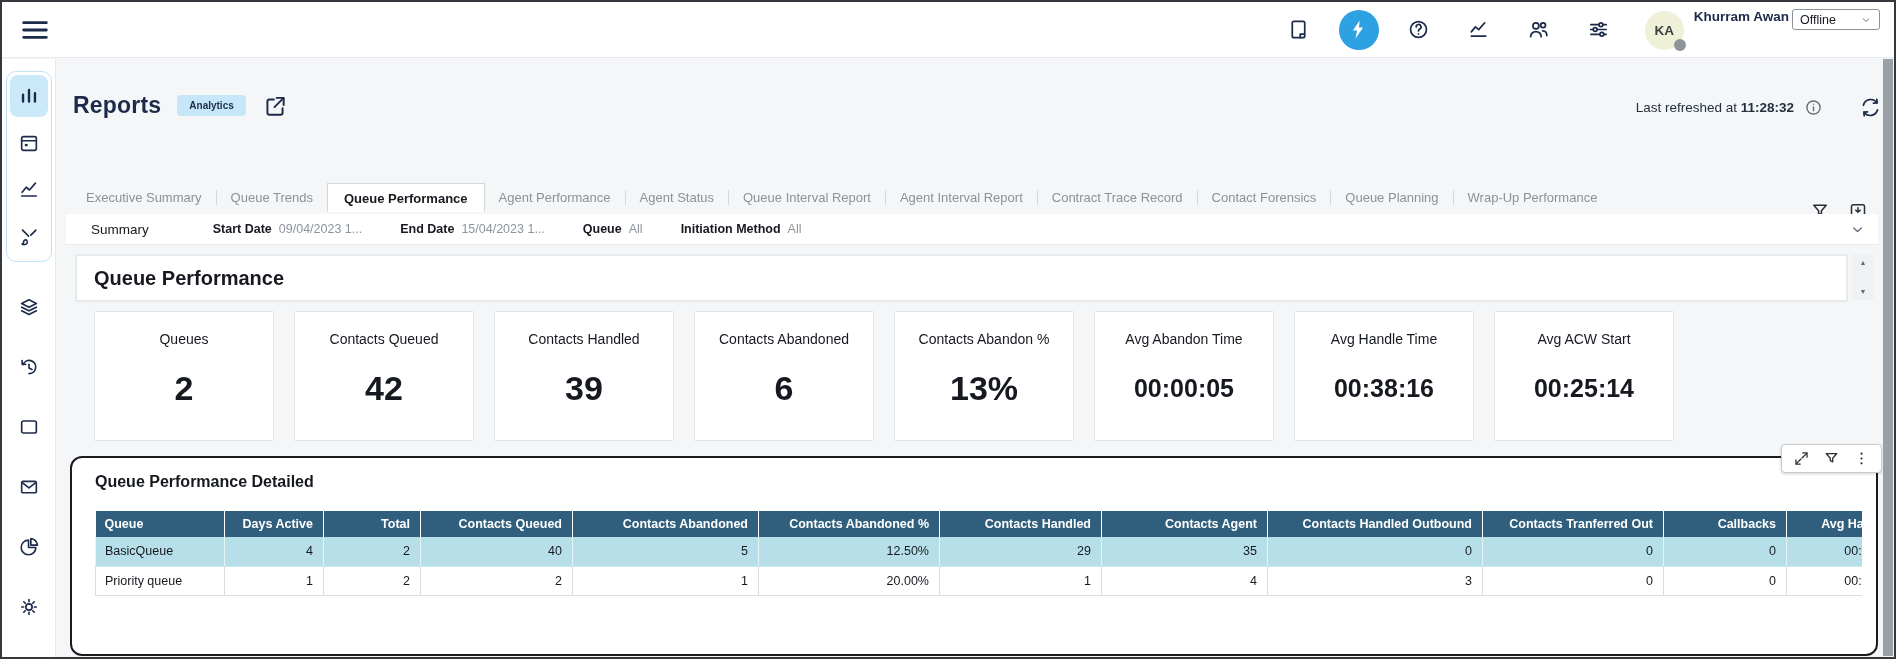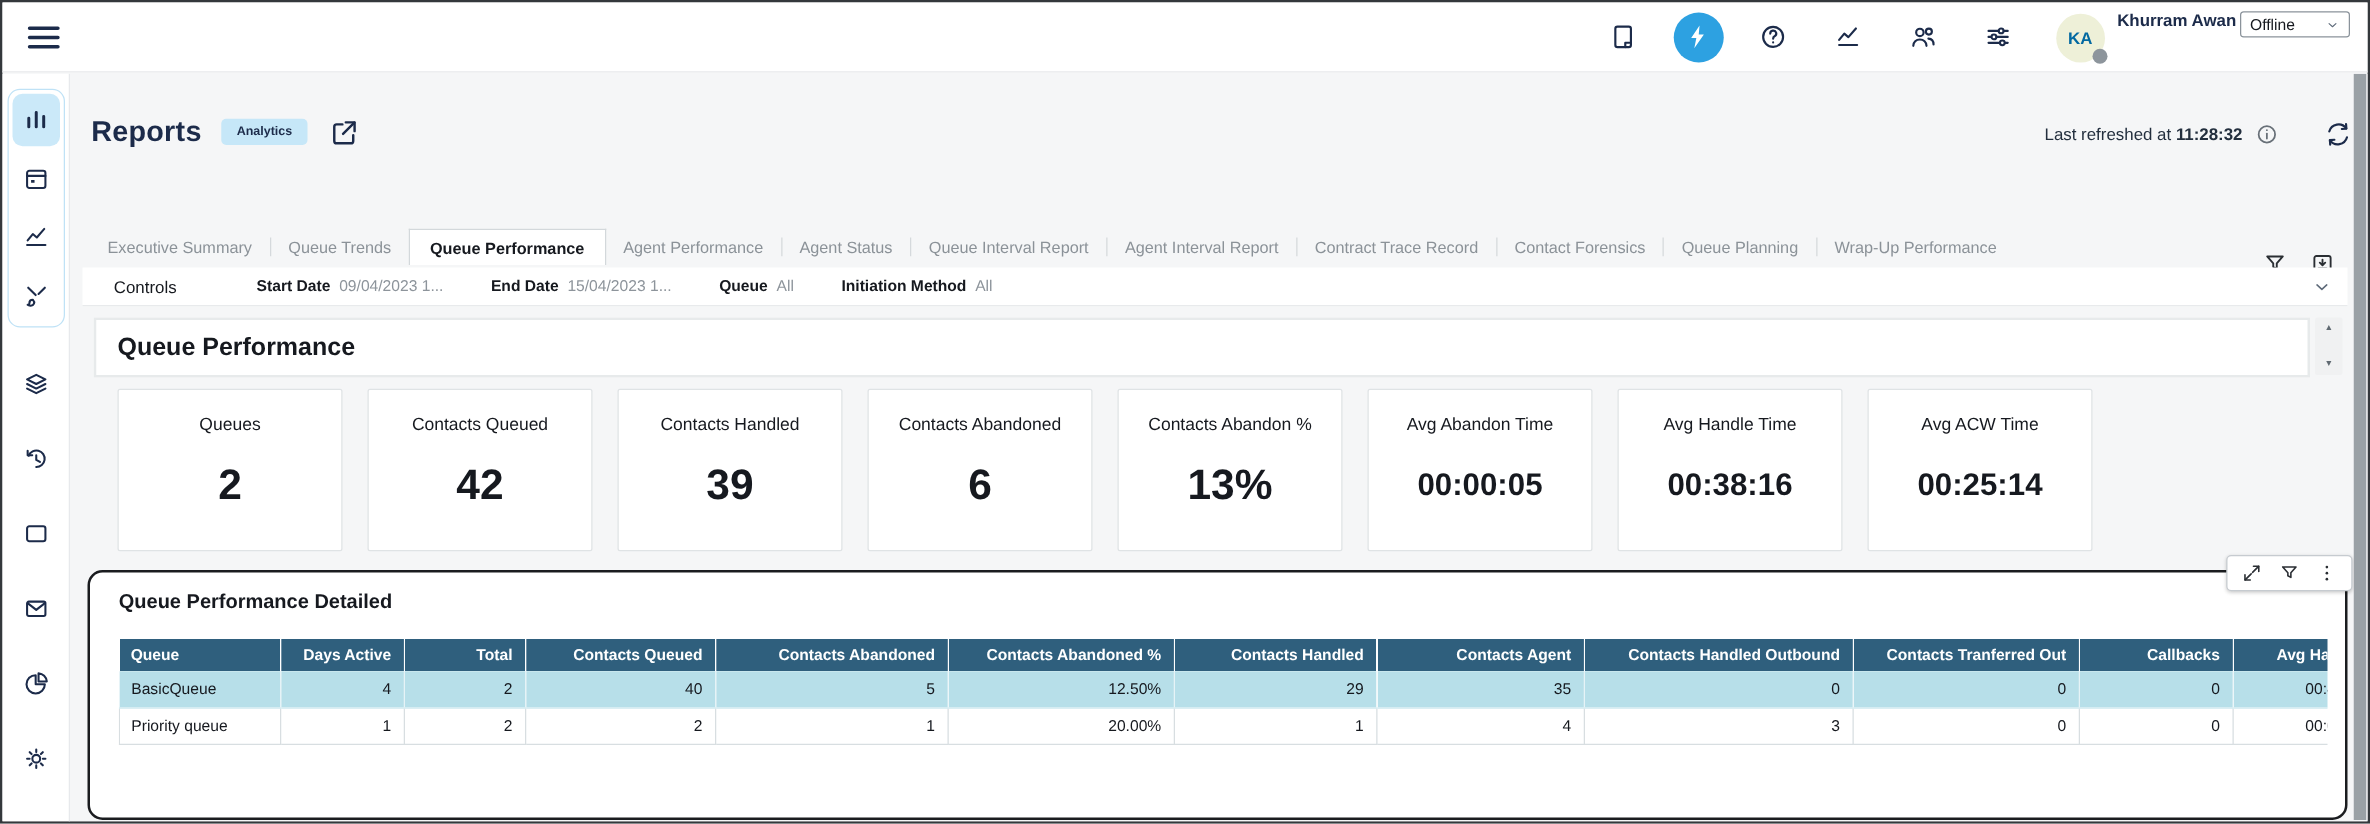--- a/index.html
+++ b/index.html
@@ -16,21 +16,21 @@
   .hamburger { margin-left: 16px; width: 34px; height: 34px; border: none; background: transparent;
                color: #1c2b4a; cursor: pointer; display: grid; place-items: center; }
   .topbar-right { position: absolute; right: 14px; top: 0; height: 100%;
                   display: flex; align-items: center; gap: 20px; }
   .top-icon { width: 40px; height: 40px; border: none; background: transparent; color: #1c2b4a;
               border-radius: 50%; display: grid; place-items: center; cursor: pointer; }
   .top-icon.active { background: #2da1e1; color: #fff; }
   .top-icon .icn { width: 23px; height: 23px; }
   .user { display: flex; align-items: flex-start; gap: 10px; margin-left: 6px; }
   .avatar { position: relative; width: 39px; height: 39px; border-radius: 50%; background: #eef0d8;
-            display: grid; place-items: center; font-weight: 700; font-size: 13.5px; color: #0369a1;
+            display: grid; place-items: center; font-weight: 700; font-size: 13.5px; color: #404040;
             cursor: pointer; margin-top: 2px; }
   .avatar .dot { position: absolute; right: -2px; bottom: -1px; width: 12px; height: 12px;
                  border-radius: 50%; background: #8d959c; }
   .user-meta { display: flex; gap: 3px; }
   .user-name { font-size: 13.5px; font-weight: 700; color: #1c2b4a; }
   .status-select { width: 88px; height: 21px; border: 1px solid #8b939b; border-radius: 3px;
                    background: #fff; display: flex; align-items: center; justify-content: space-between;
                    padding: 0 7px; font-size: 12.5px; color: #16191f; cursor: pointer; }
   .status-select .icn { width: 12px; height: 12px; color: #5f6b7a; }
 
@@ -363,21 +363,21 @@
         <div class="tab">Contract Trace Record</div>
         <div class="tab-sep"></div>
         <div class="tab">Contact Forensics</div>
         <div class="tab-sep"></div>
         <div class="tab">Queue Planning</div>
         <div class="tab-sep"></div>
         <div class="tab">Wrap-Up Performance</div>
       </div>
 
     <div class="controls">
-      <span class="controls-label">Controls</span>
+      <span class="controls-label">Summary</span>
       <div class="ctrl-groups" id="control-filters">
           <div class="ctrl-group">
             <span class="ctrl-label">Start Date</span>
             <span class="ctrl-value">09/04/2023 1...</span>
           </div>
           <div class="ctrl-group">
             <span class="ctrl-label">End Date</span>
             <span class="ctrl-value">15/04/2023 1...</span>
           </div>
           <div class="ctrl-group">
@@ -426,21 +426,21 @@
           </div>
           <div class="kpi-card">
             <div class="kpi-label">Avg Abandon Time</div>
             <div class="kpi-value time">00:00:05</div>
           </div>
           <div class="kpi-card">
             <div class="kpi-label">Avg Handle Time</div>
             <div class="kpi-value time">00:38:16</div>
           </div>
           <div class="kpi-card">
-            <div class="kpi-label">Avg ACW Time</div>
+            <div class="kpi-label">Avg ACW Start</div>
             <div class="kpi-value time">00:25:14</div>
           </div>
         </div>
 
       <div class="widget">
         <div class="widget-title">Queue Performance Detailed</div>
         <div class="widget-toolbar">
           <button class="wt-btn" id="expand-slot"><span class="icn"><svg viewBox="0 0 24 24">
                   <path d="M13.8 4.2H19.8V10.2"></path>
                   <path d="M19.6 4.4l-6.8 6.8"></path>

